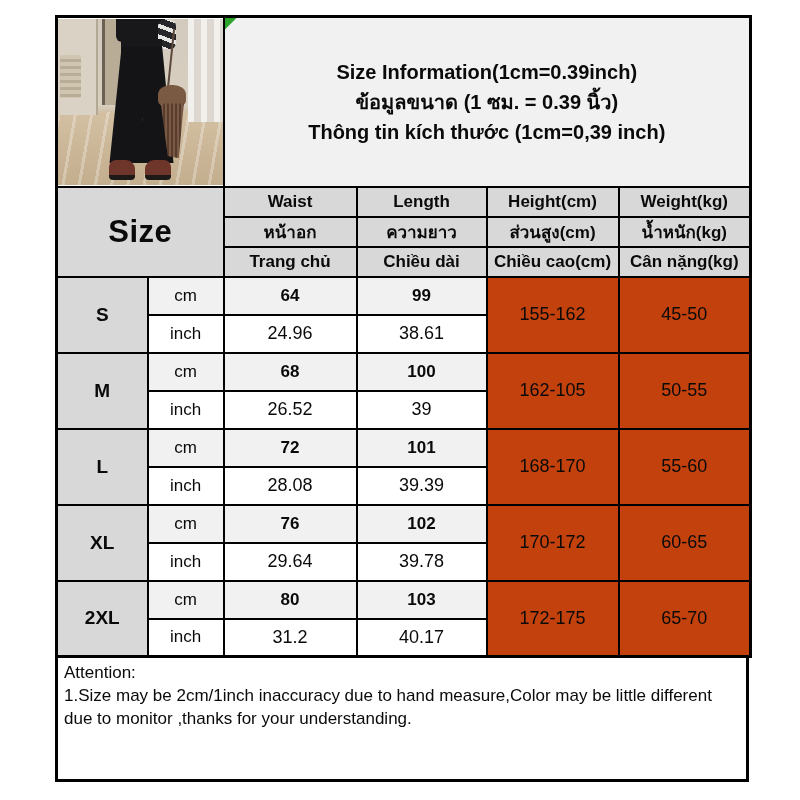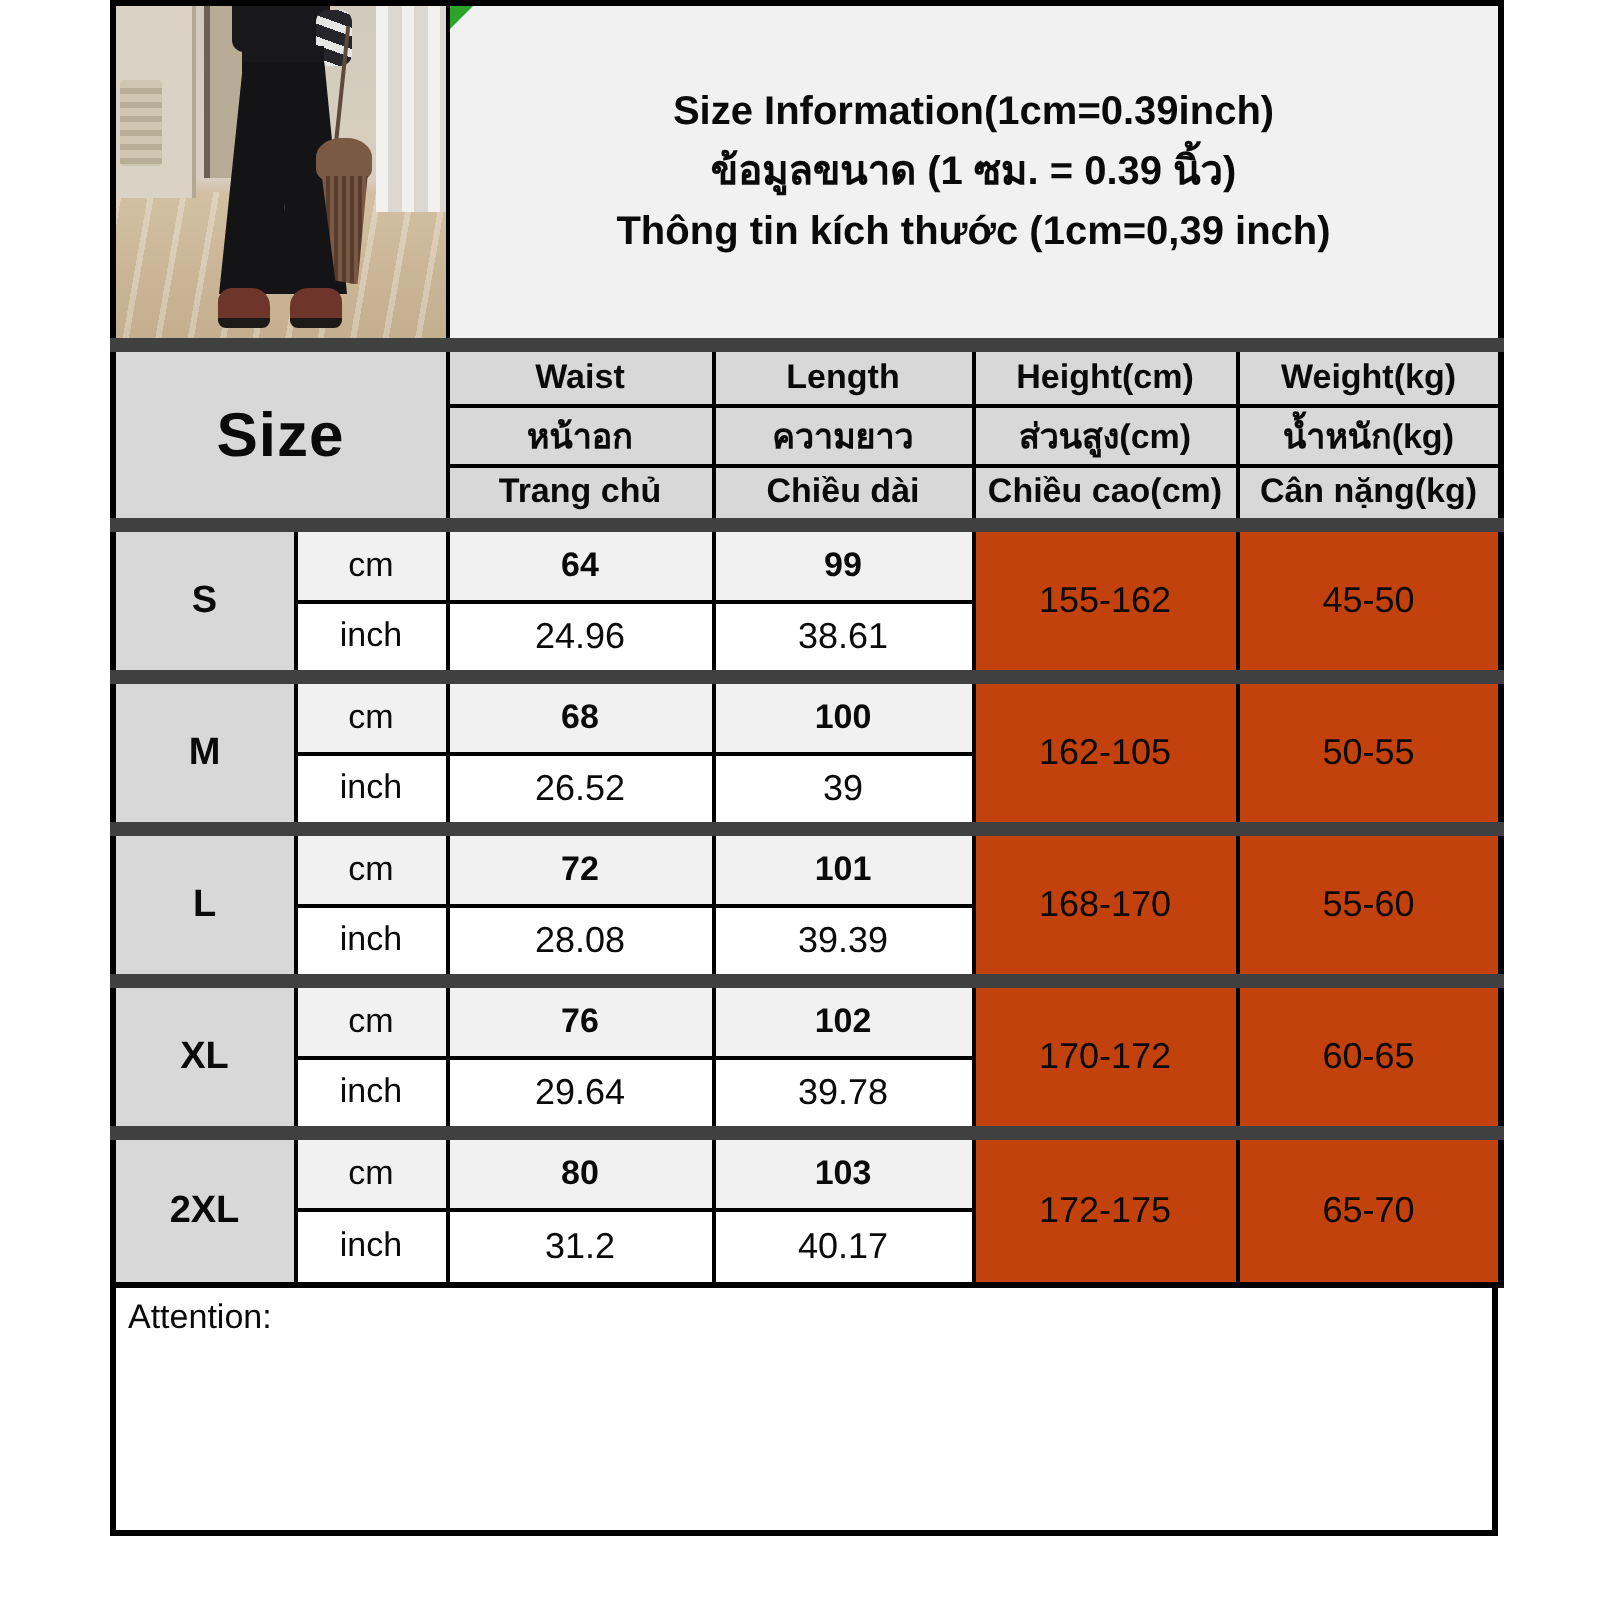--- a/index.html
+++ b/index.html
@@ -1,24 +1,24 @@
 <!DOCTYPE html>
 <html><head>
 <meta charset="utf-8">
 <style>
   html,body{margin:0;padding:0;background:#ffffff;}
   body{width:800px;height:800px;position:relative;overflow:hidden;
        font-family:"Liberation Sans","DejaVu Sans",sans-serif;color:#0a0a0a;}
-  .sheet{position:absolute;left:55px;top:0;width:694px;}
+  .sheet{position:absolute;left:55px;top:15px;width:694px;}
 
   table.size-table{border-collapse:collapse;table-layout:fixed;width:694px;
                    border:3px solid #000;}
   td{border:2px solid #000;text-align:center;vertical-align:middle;
      overflow:hidden;padding:0;}
-  tr.thick-top>td{border-top:7px solid #404040;}
+  tr.thick-top>td{border-top:2px solid #404040;}
 
   tr.photo-row{height:170px;}
   tr.hdr{height:30px;}
   tr.sub{height:38px;}
 
   td.title-cell{background:#f1f1f1;position:relative;font-weight:bold;font-size:20px;}
   td.title-cell .tl{line-height:30px;}
   .corner{position:absolute;top:0;left:0;width:12px;height:12px;background:#2ca42c;
           clip-path:polygon(0 0,100% 0,0 100%);}
 
@@ -202,14 +202,15 @@
     <tr class="sub">
       <td class="unit-cell">inch</td>
       <td class="val">31.2</td>
       <td class="val">40.17</td>
     </tr>
   </tbody>
     </table>
 
   <div class="attention">
     <div>Attention:</div>
+    <div>1.Size may be 2cm/1inch inaccuracy due to hand measure,Color may be little different due to monitor ,thanks for your understanding.</div>
   </div>
 </div>
 
 </body></html>

